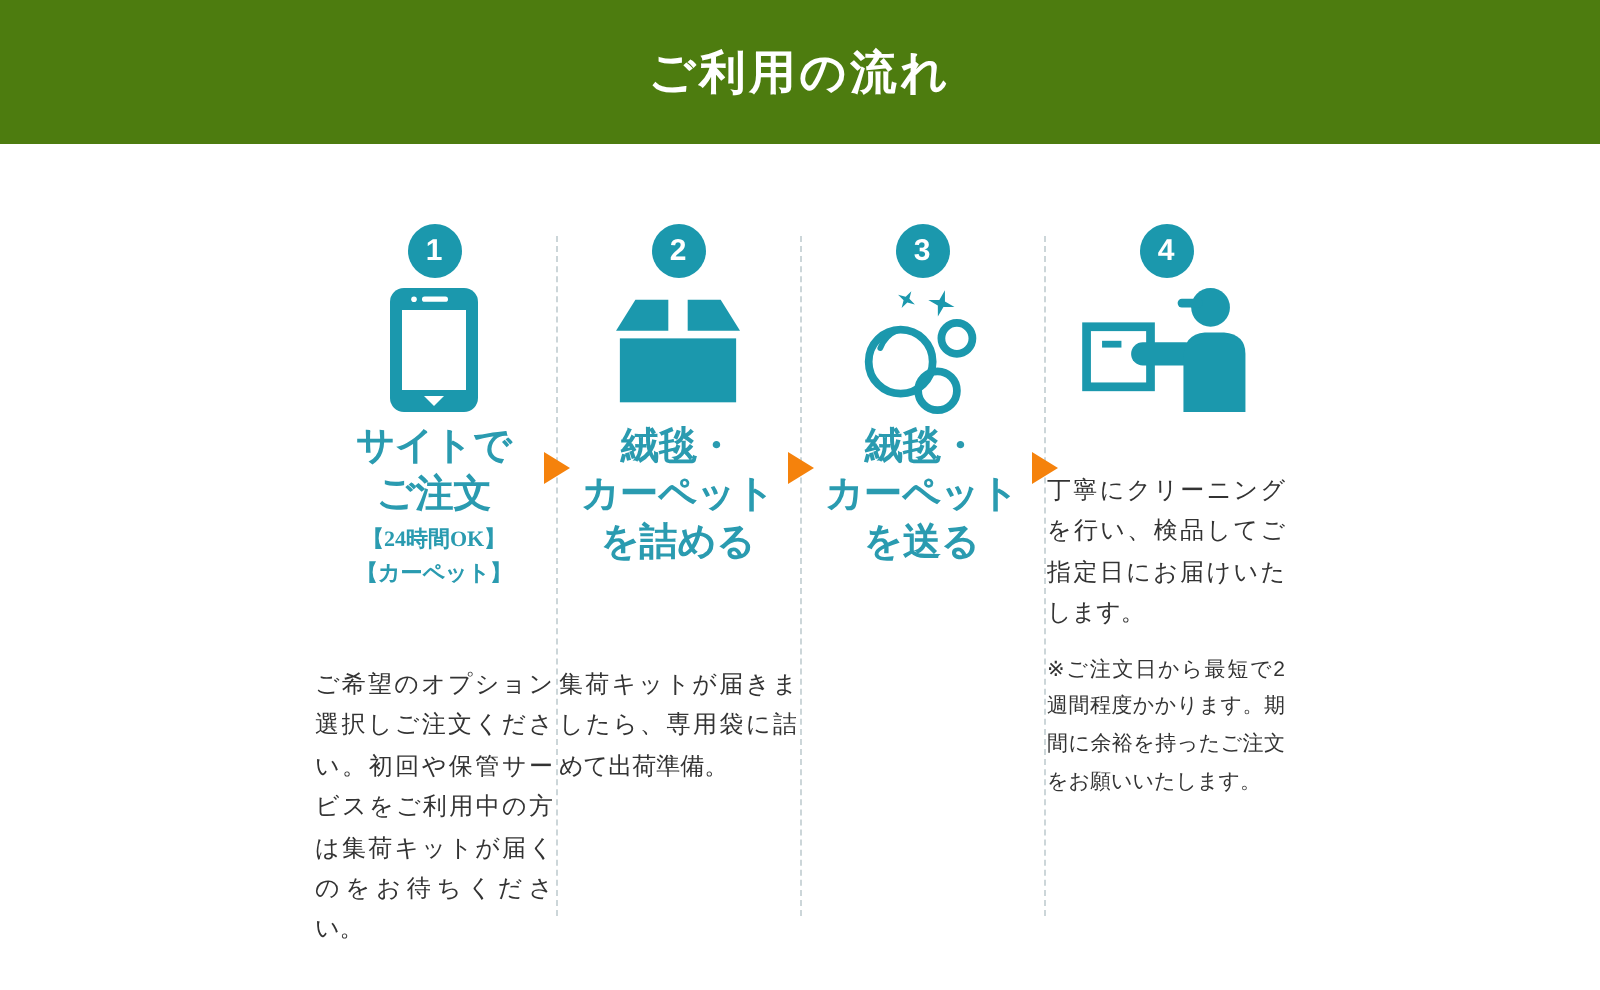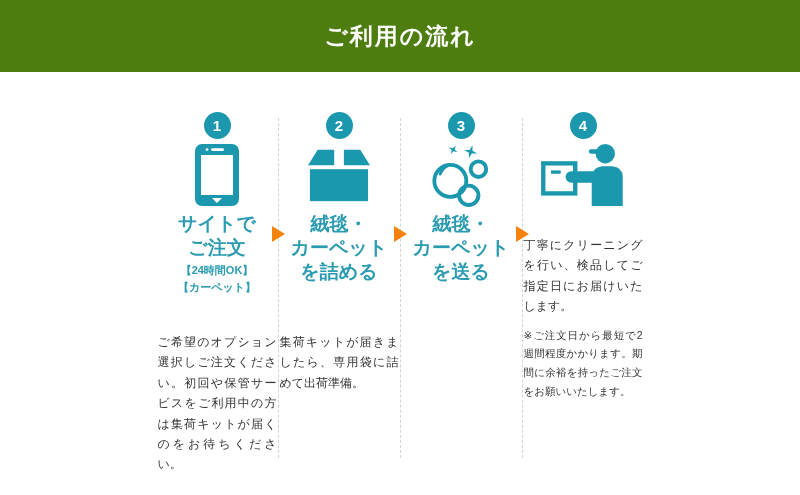--- a/index.html
+++ b/index.html
@@ -66,20 +66,21 @@
     color: #2a9bb0;
     line-height: 1.27;
     white-space: pre-line;
   }
   .step-badge {
     font-size: 11px;
     font-weight: bold;
     color: #2a9bb0;
     line-height: 1.5;
     margin-top: 2px;
+    font-family: Liberation Serif, serif;
   }
   .desc {
     width: 100%;
     font-size: 12px;
     line-height: 1.7;
     color: #333333;
     text-align: justify;
     text-justify: inter-ideograph;
     white-space: pre-line;
     margin-top: 28px;

